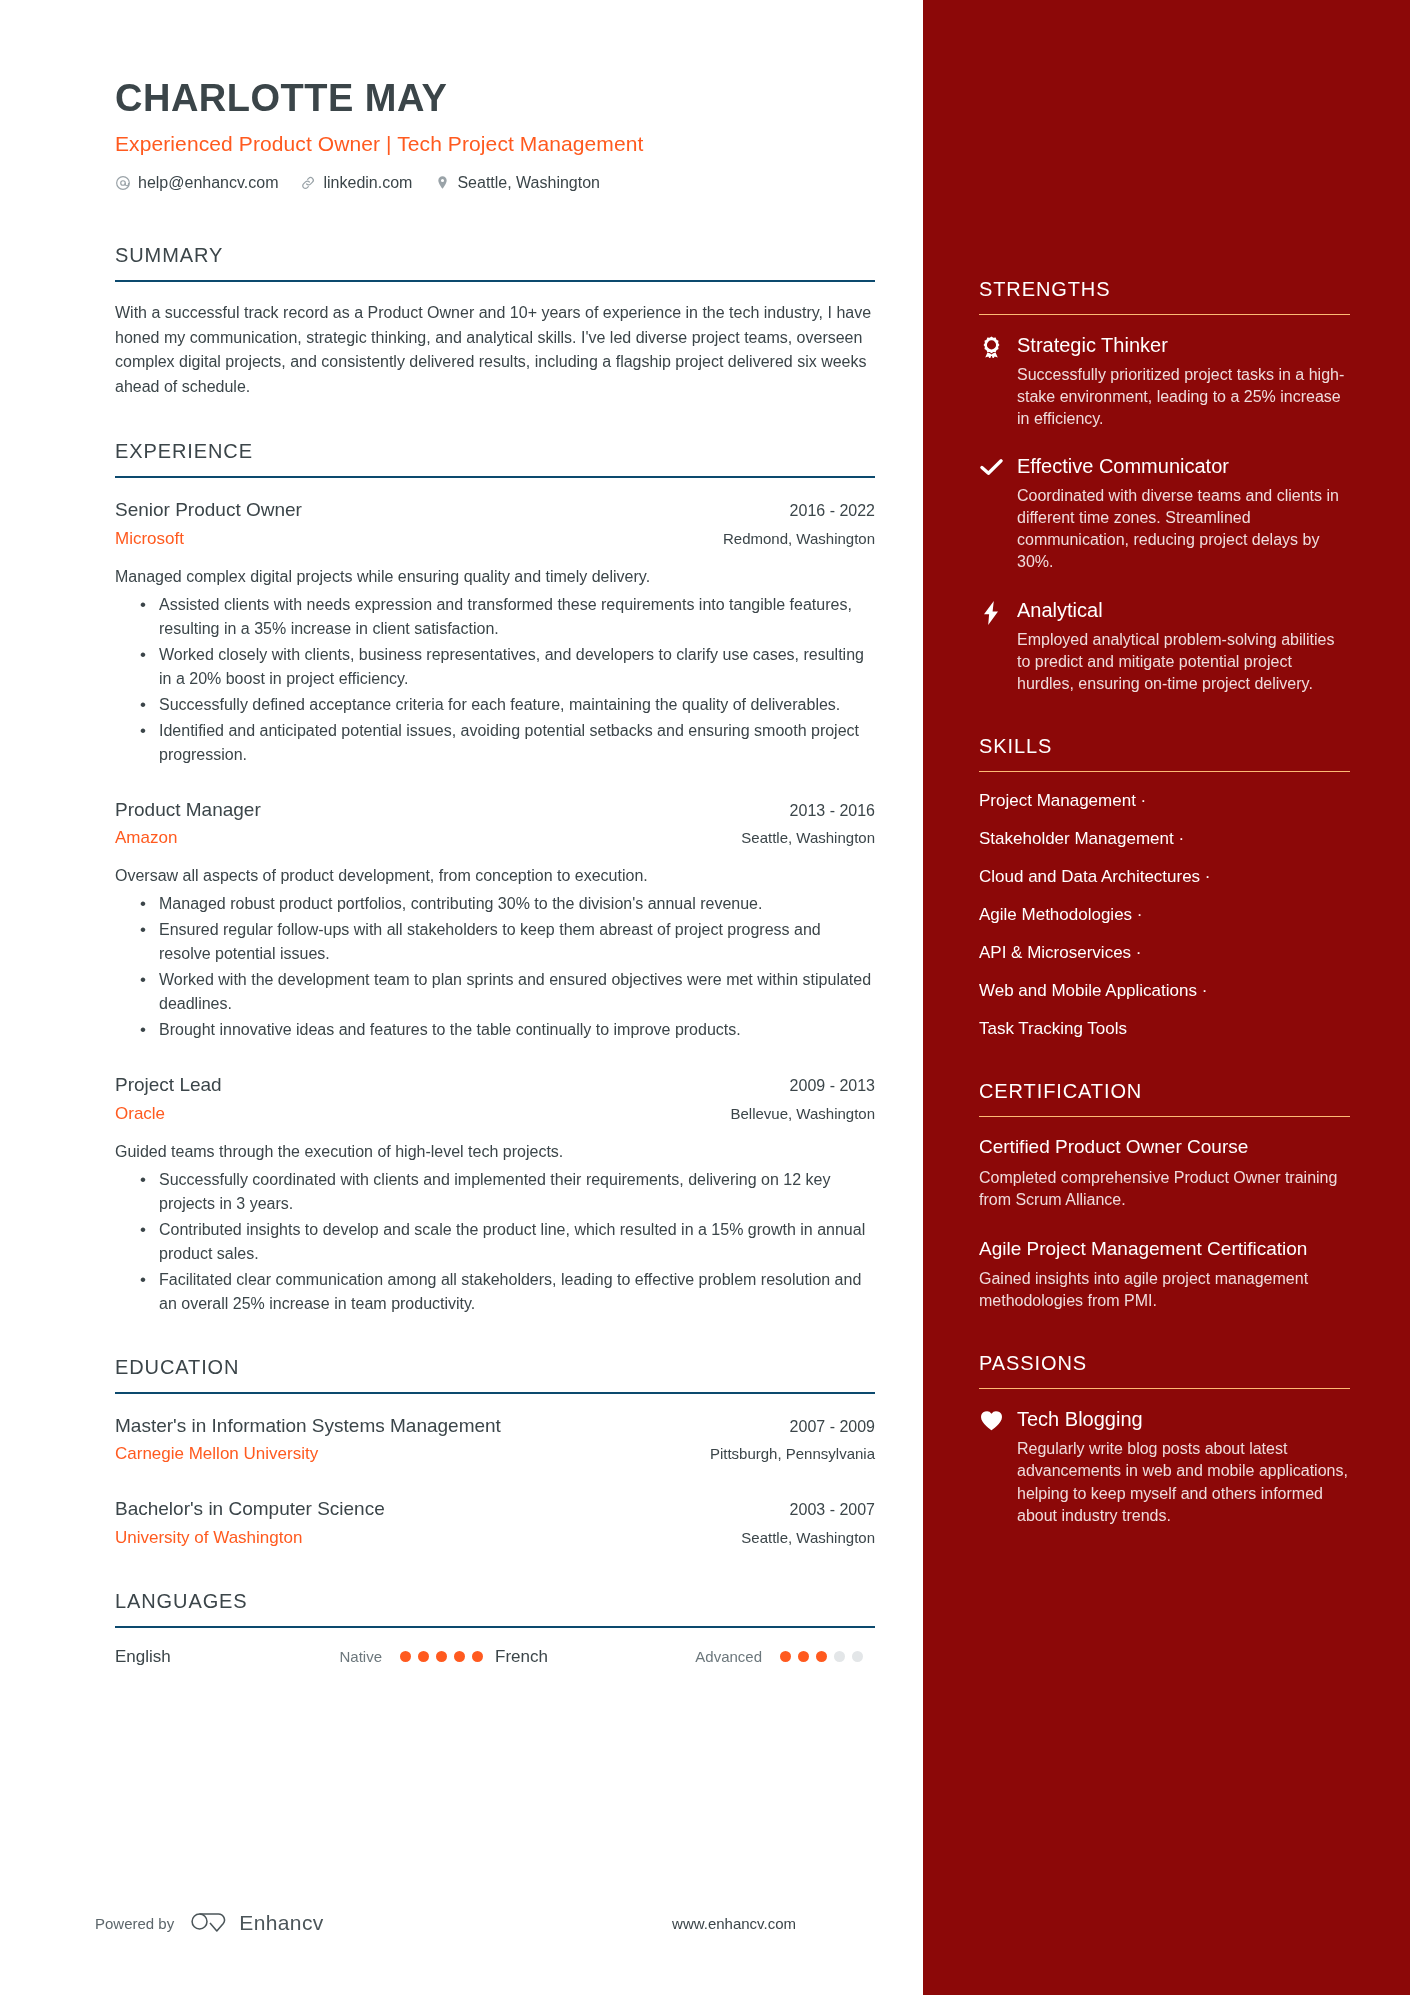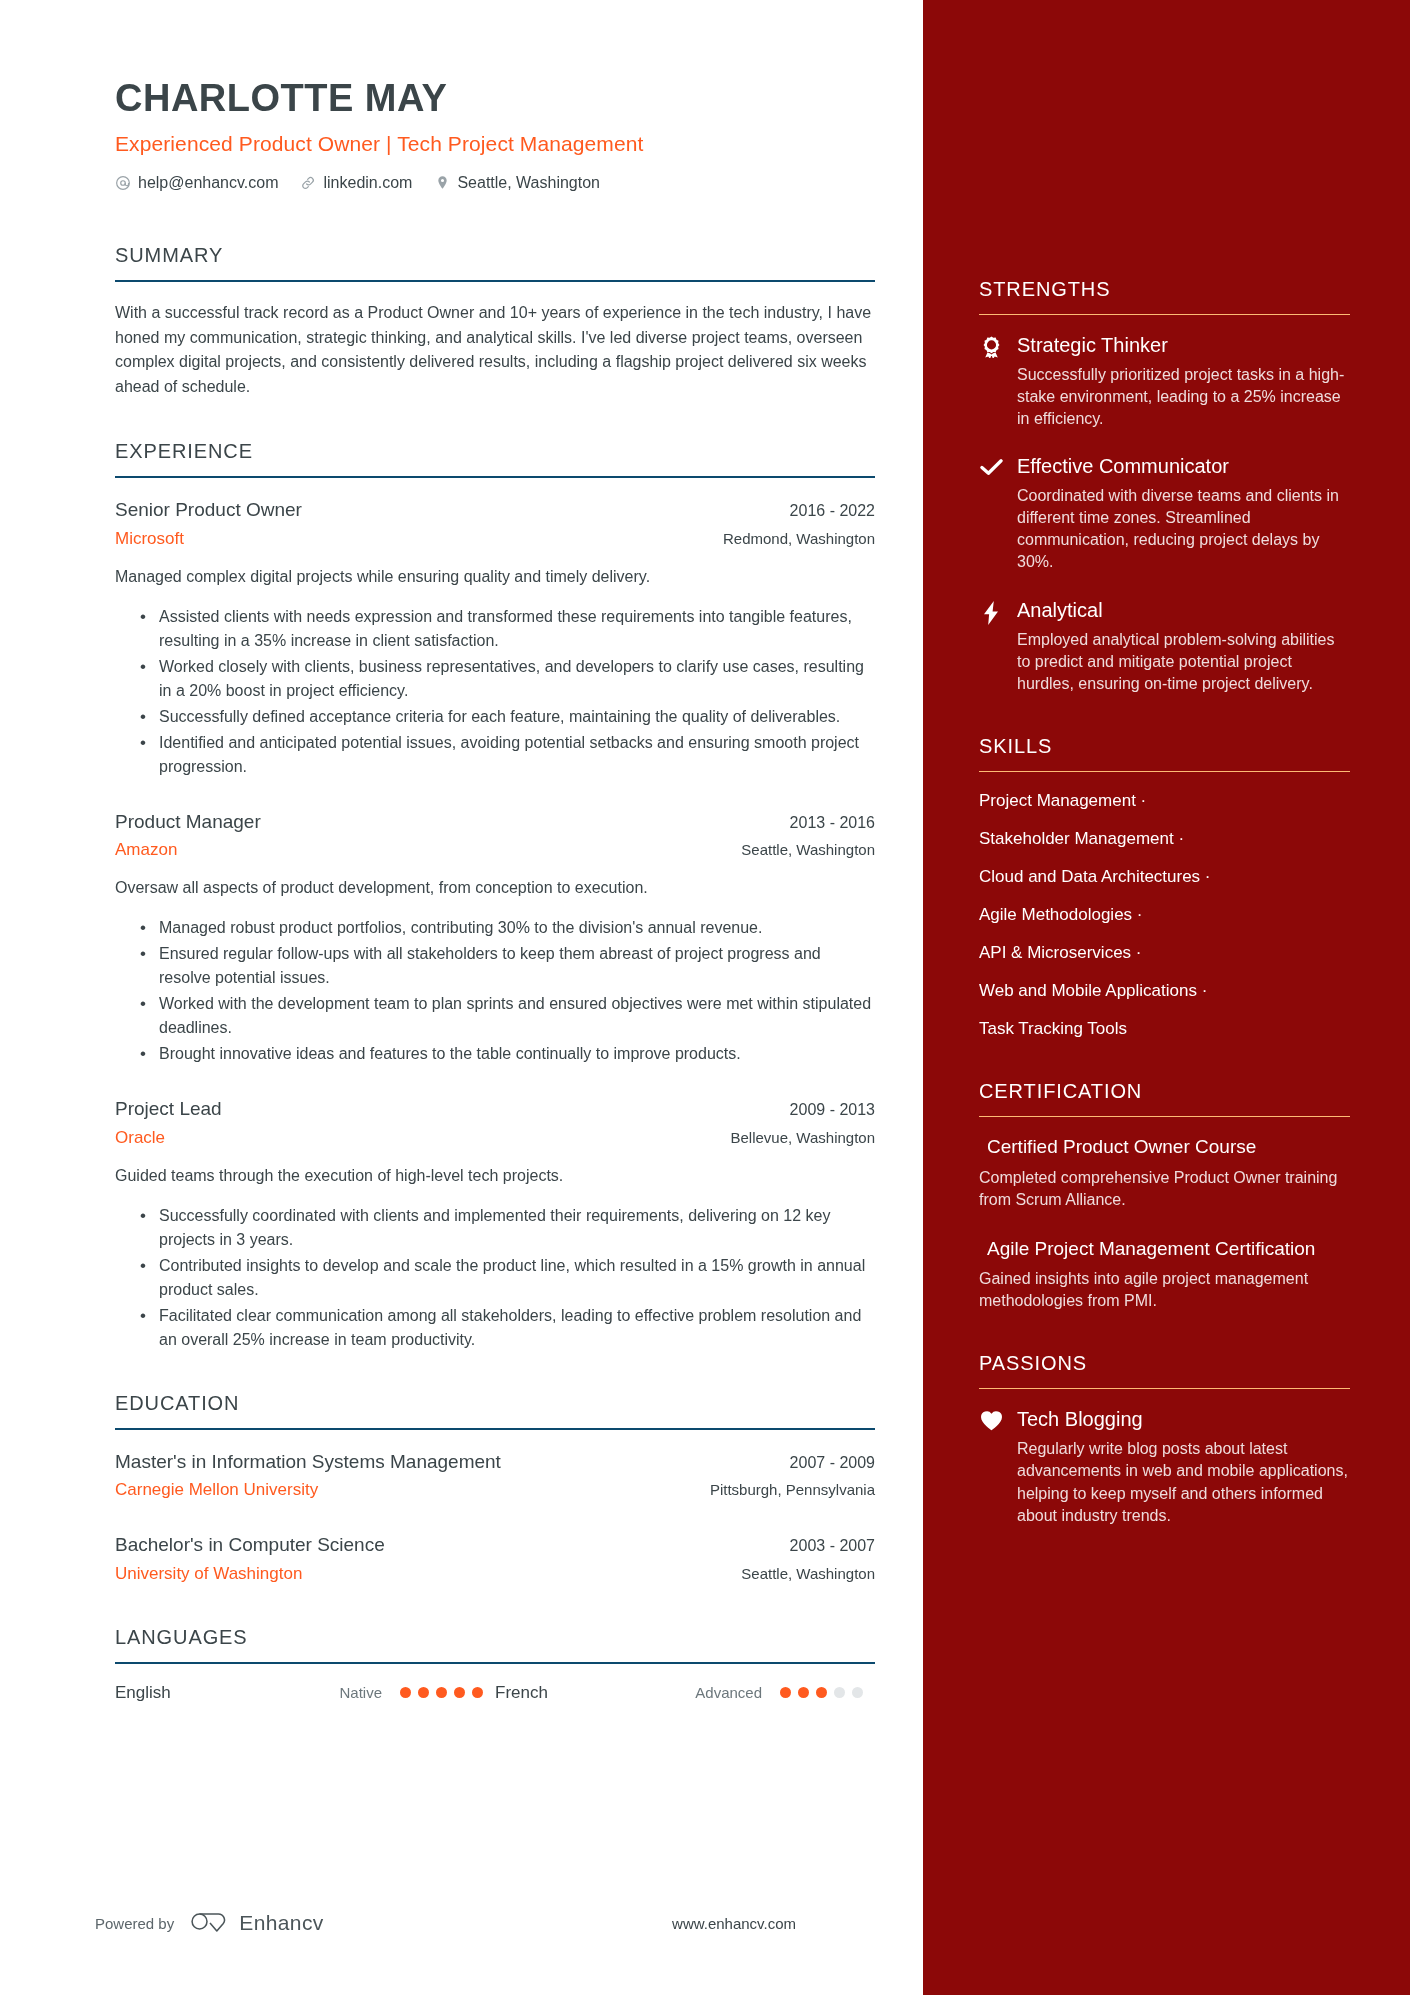--- a/index.html
+++ b/index.html
@@ -121,21 +121,21 @@
     flex: none;
     margin-top: 5px;
   }
   .entry-desc {
     font-size: 16px;
     color: #3b4549;
     margin-top: 14px;
     line-height: 1.5;
   }
   .bullets {
-    margin-top: 16px;
+    margin-top: 4px;
     padding-left: 22px;
     list-style: none;
   }
   .bullets li {
     position: relative;
     font-size: 16px;
     color: #3b4549;
     line-height: 1.5;
     padding-left: 22px;
     margin-top: 2px;
@@ -269,21 +269,20 @@
   }
   .skill-item:last-child { margin-bottom: 2px; }
   .skill-dot { color: #ffffff; }
 
   .cert { margin-bottom: 26px; }
   .cert:last-child { margin-bottom: 0; }
   .cert-title {
     font-size: 19px;
     line-height: 1.28;
     margin-bottom: 7px;
-    margin-left: 8px;
   }
   .cert-desc {
     font-size: 16px;
     line-height: 1.38;
     color: #efdcdc;
   }
 </style>
 </head>
 <body>
 

